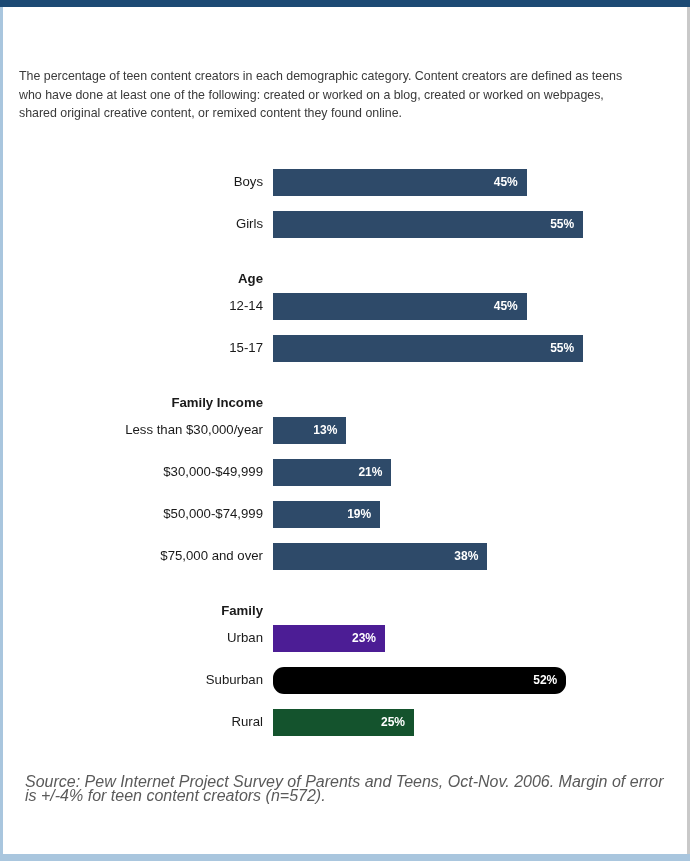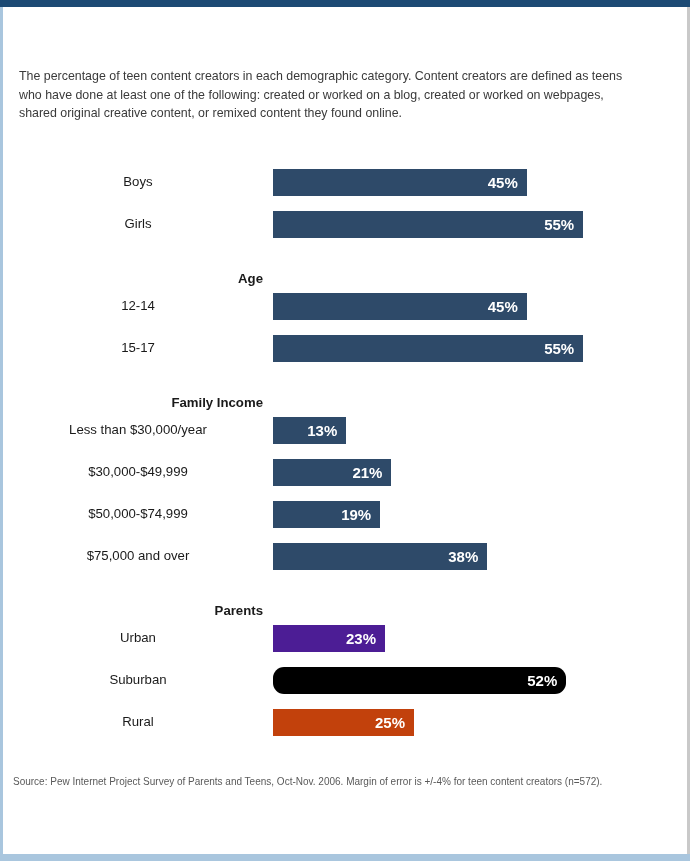--- a/index.html
+++ b/index.html
@@ -104,55 +104,56 @@
   .row {
     position: absolute;
     left: 0;
     height: 27px;
   }
   .row-label {
     position: absolute;
     left: 10px;
     width: 250px;
     top: 3px;
-    text-align: center;
+    text-align: right;
     font-size: 13.2px;
     color: #1a1a1a;
     line-height: 20px;
     white-space: nowrap;
   }
   .bar {
     position: absolute;
     left: 270px;
     top: 0;
     height: 27px;
     background: #2e4a69;
     box-sizing: border-box;
   }
   .bar-value {
     position: absolute;
     right: 9px;
     top: 0;
     height: 27px;
     line-height: 27px;
-    font-size: 15px;
+    font-size: 12px;
     font-weight: bold;
     color: #ffffff;
     white-space: nowrap;
   }
 
   
   .source {
     position: absolute;
-    left: 10px;
+    left: 22px;
     top: 768px;
     width: 645px;
-    font-size: 10px;
+    font-size: 16px;
     color: #5a5a5a;
     line-height: 14px;
+    font-style: italic;
   }
 
   .logo {
     position: absolute;
     left: 18px;
     top: 800px;
     width: 300px;
     height: 44px;
   }
   .logo-mark {
@@ -244,36 +245,36 @@
           <div class="bar" style="width: 107.16px; background: rgb(46, 74, 105);">
             <span class="bar-value">19%</span>
           </div>
         </div>
         <div class="row" style="top: 396px;">
           <div class="row-label">$75,000 and over</div>
           <div class="bar" style="width: 214.32px; background: rgb(46, 74, 105);">
             <span class="bar-value">38%</span>
           </div>
         </div>
-        <div class="group-title" style="top: 456px;">Parents</div>
+        <div class="group-title" style="top: 456px;">Family</div>
         <div class="row" style="top: 478px;">
           <div class="row-label">Urban</div>
           <div class="bar" style="width: 112px; background: #4c1d95;">
             <span class="bar-value">23%</span>
           </div>
         </div>
         <div class="row" style="top: 520px;">
           <div class="row-label">Suburban</div>
           <div class="bar" style="width: 293.28px; background: #000000; border-radius: 11px;">
             <span class="bar-value">52%</span>
           </div>
         </div>
         <div class="row" style="top: 562px;">
           <div class="row-label">Rural</div>
-          <div class="bar" style="width: 141px; background: #c2410c;">
+          <div class="bar" style="width: 141px; background: #14532d;">
             <span class="bar-value">25%</span>
           </div>
         </div>
       </div>
 
     <div class="source">Source: Pew Internet Project Survey of Parents and Teens, Oct-Nov. 2006. Margin of error is +/-4% for teen content creators (n=572).</div>
 
 
   </div>
 </div>

